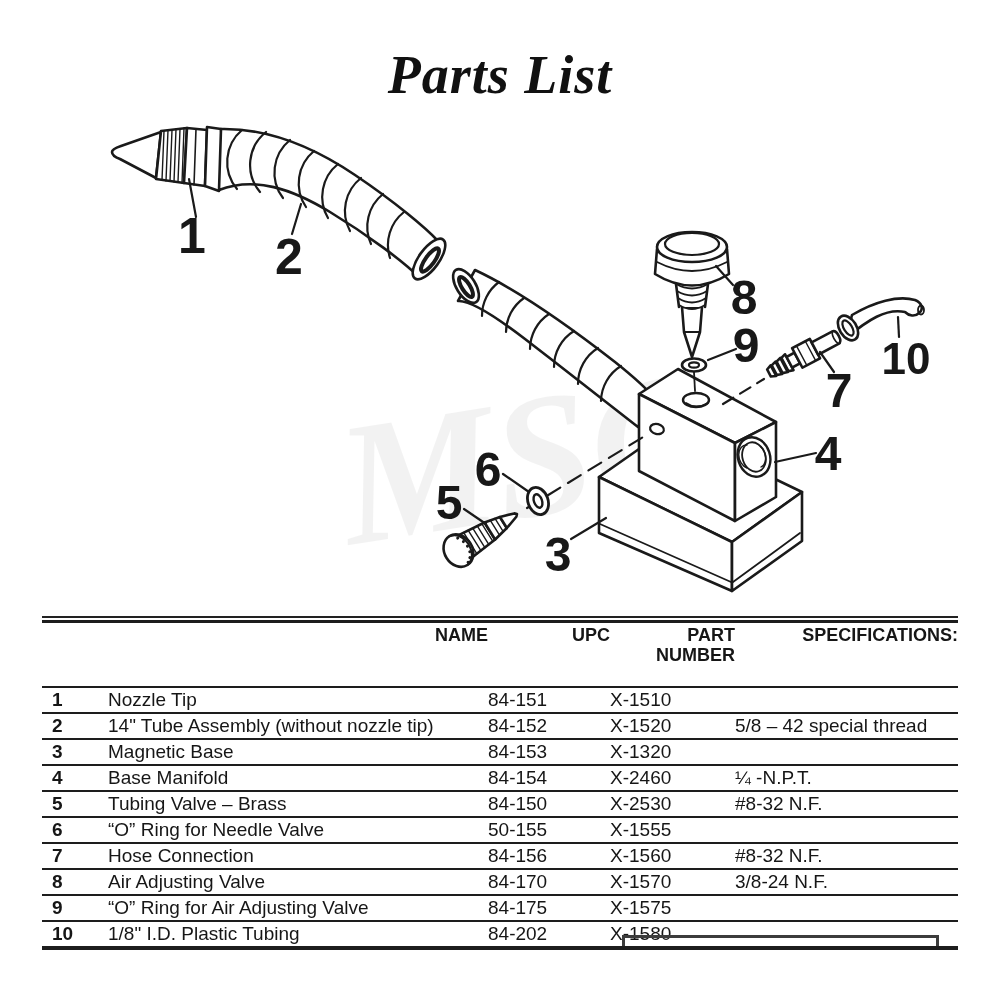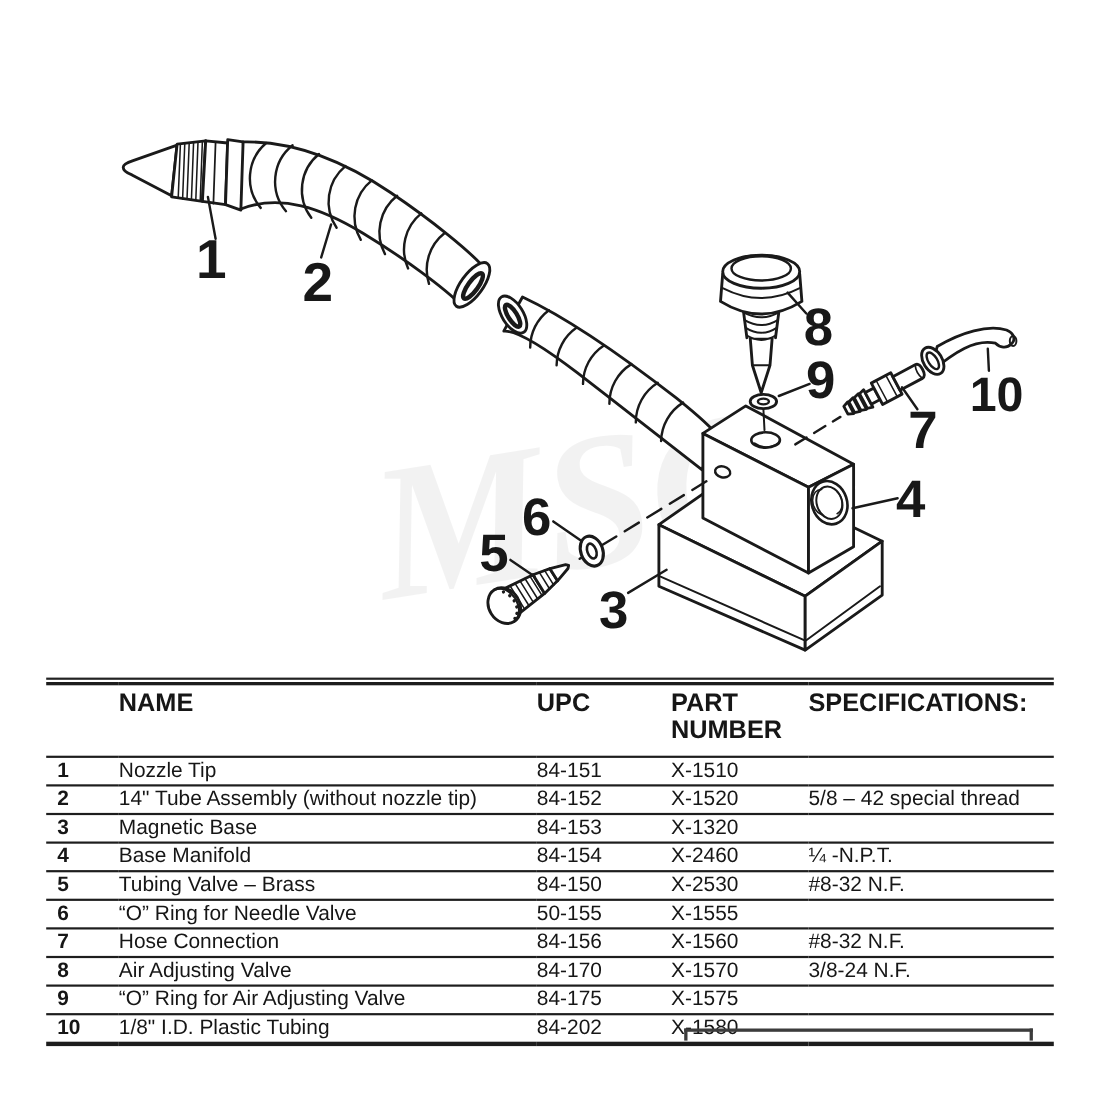--- a/index.html
+++ b/index.html
@@ -16,37 +16,38 @@
   
   .table-wrap{position:absolute;top:616px;left:42px;width:916px;
               border-top:2px solid #222;padding-top:2px;}
   table.parts{border-collapse:collapse;width:916px;table-layout:fixed;
               border-top:3px solid #1d1d1d;border-bottom:4px solid #1d1d1d;}
   table.parts col.c-num{width:66px;}
   table.parts col.c-name{width:380px;}
   table.parts col.c-upc{width:122px;}
   table.parts col.c-part{width:125px;}
   table.parts col.c-spec{width:223px;}
-  table.parts th{font-size:23px;font-weight:bold;text-align:left;vertical-align:top;
-                 padding:3px 0 10px 0;line-height:1.1;border-bottom:2px solid #1d1d1d;}
+  table.parts th{font-size:18px;font-weight:bold;text-align:right;vertical-align:top;
+                 padding:3px 0 20px 0;line-height:1.1;border-bottom:2px solid #1d1d1d;}
   table.parts td{font-size:19px;text-align:left;vertical-align:middle;
                  padding:1px 0;height:22px;white-space:nowrap;overflow:hidden;
                  border-bottom:2px solid #1d1d1d;}
   table.parts tr:last-child td{border-bottom:none;}
   table.parts td.num{font-weight:bold;padding-left:10px;}
   
   .partial-box{position:absolute;top:935px;left:622px;width:311px;height:8px;
                border-top:3px solid #3c3c3c;border-left:3px solid #3c3c3c;
                border-right:3px solid #3c3c3c;}
 </style>
 </head>
 <body>
 
 <div class="page">
 
+  <h1 class="title">Parts List</h1>
 
   <svg class="diagram" width="1000" height="615" viewBox="0 0 1000 615" fill="none" stroke="#1a1a1a" stroke-width="2.6" stroke-linecap="round" stroke-linejoin="round">
 
     <text class="watermark" x="0" y="0" font-size="175" stroke="none" transform="translate(350,545) rotate(-9)">MSC</text>
 
     <g>
       <path d="M161,132 L121,146 Q112,149 112,152 Q112,156 120,159 L156,178 Z" fill="#fff"></path>
       <path d="M161,131 L187,128 L184,183 L156,179 Z" fill="#fff"></path>
       <g stroke-width="1.4">
         <path d="M164,131 L162,180"></path>

